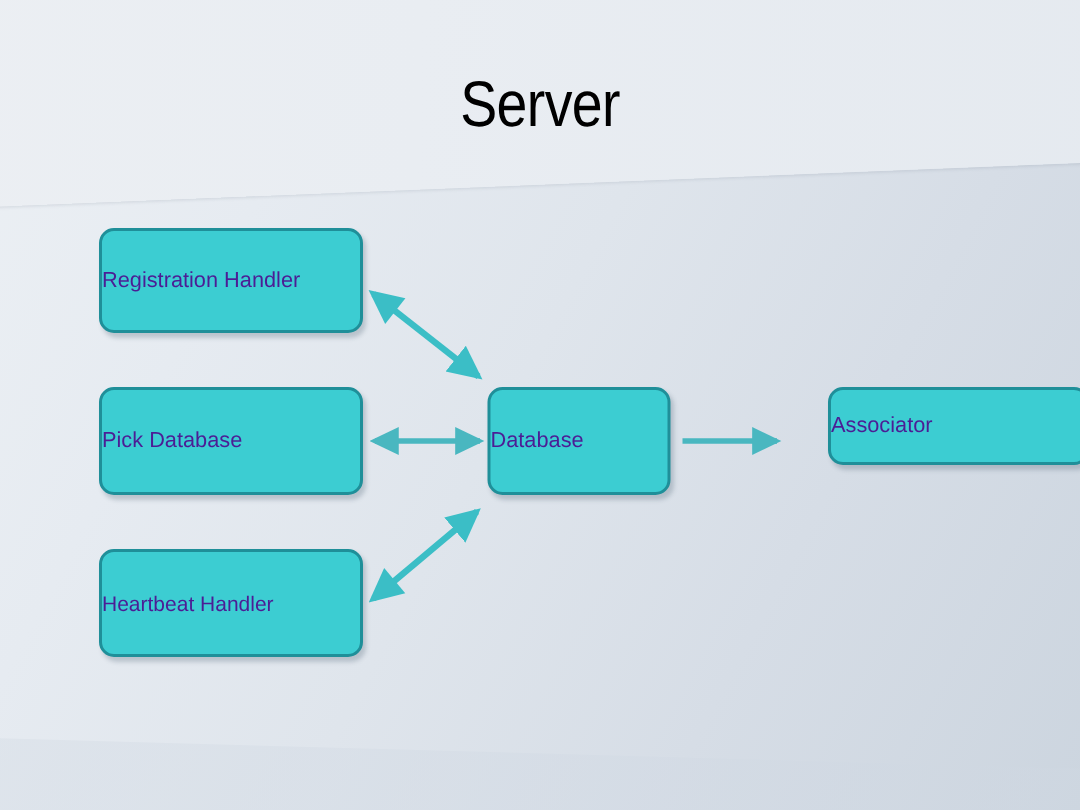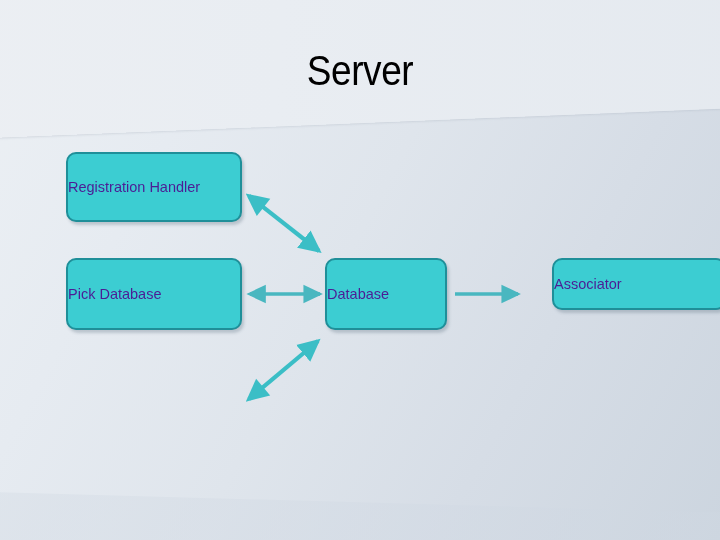--- a/index.html
+++ b/index.html
@@ -130,20 +130,23 @@
   </svg>
 
   <div class="node" id="node-registration">
     <span class="node-label">Registration Handler</span>
   </div>
 
   <div class="node" id="node-pick">
     <span class="node-label">Pick Database</span>
   </div>
 
+  <div class="node" id="node-heartbeat">
+    <span class="node-label">Heartbeat Handler</span>
+  </div>
 
   <div class="node" id="node-database">
     <span class="node-label">Database</span>
   </div>
 
   <div class="node" id="node-associator">
     <span class="node-label">Associator</span>
   </div>
 
 </div>

